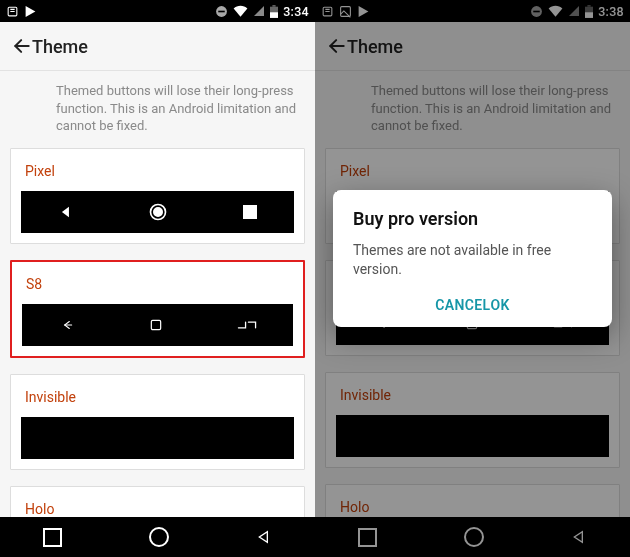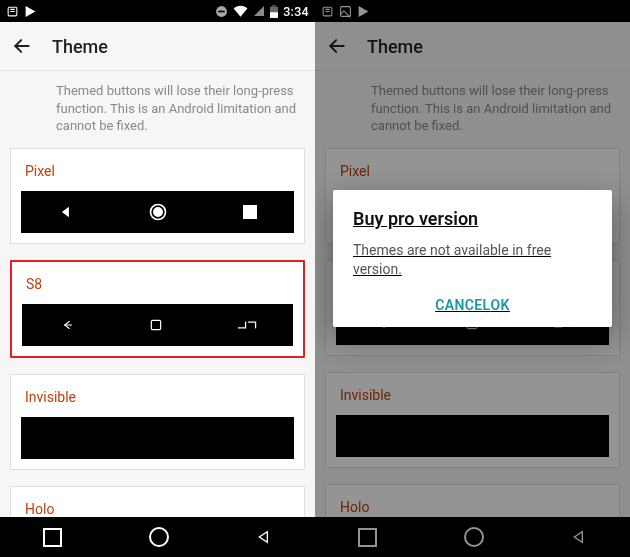--- a/index.html
+++ b/index.html
@@ -5,38 +5,38 @@
   html,body{margin:0;padding:0;font-family:Roboto,Arial,sans-serif;background:#fff;}
   .stage{width:630px;height:557px;position:relative;display:flex;background:#fff;}
   .phone{width:315px;height:557px;position:relative;overflow:hidden;background:#fff;}
   .phone.dim::after{content:"";position:absolute;inset:0;background:rgba(0,0,0,.42);z-index:5;}
   
   .status{height:22px;background:#000;color:#fff;display:flex;align-items:center;padding:0 6px;font-size:12px;justify-content:space-between;}
   .status .left,.status .right{display:flex;align-items:center;gap:5px;}
   .status svg{display:block;}
   .clock{font-size:12.5px;font-weight:500;letter-spacing:.3px;}
   
-  .toolbar{height:48px;background:#f6f6f6;display:flex;align-items:center;padding:0 12px;gap:20px;border-bottom:1px solid #e2e2e2;}
+  .toolbar{height:48px;background:#f6f6f6;display:flex;align-items:center;padding:0 12px;gap:0;border-bottom:1px solid #e2e2e2;}
   .toolbar .title{font-size:18px;color:#222;font-weight:500;}
   .toolbar svg{display:block;}
   
   .content{padding:0 0 0 0;background:#f6f6f6;height:calc(557px - 22px - 48px - 40px);overflow:hidden;position:relative;}
   .hint{color:#8a8a8a;font-size:13px;line-height:1.35;padding:11px 14px 13px;margin-left:42px;}
   .card{background:#fff;border:1px solid #ddd;margin:0 10px 16px;border-radius:1px;}
   .card.sel{border:2px solid #e01f1f;}
   .card-title{font-size:14px;color:#c2410c;padding:14px 14px 12px;}
   .preview{height:42px;background:#000;margin:0 10px 10px;display:flex;align-items:center;justify-content:space-around;position:relative;}
   .preview svg,.preview .sq{display:block;}
   .sq{width:14px;height:14px;background:#fff;}
   
   .sysnav{position:absolute;left:0;right:0;bottom:0;height:40px;background:#000;display:flex;align-items:center;justify-content:space-around;}
   .sysnav .sq-out{width:15px;height:15px;border:2px solid #fff;}
   .sysnav .circ-out{width:16px;height:16px;border:2px solid #fff;border-radius:50%;}
   
-  .dialog{position:absolute;z-index:10;background:#fff;border-radius:2px;left:18px;right:18px;top:190px;box-shadow:0 10px 30px rgba(0,0,0,.4);padding:18px 20px 6px;text-decoration:underline;}
+  .dialog{position:absolute;z-index:10;background:#fff;border-radius:8px;left:18px;right:18px;top:190px;box-shadow:0 10px 30px rgba(0,0,0,.4);padding:18px 20px 6px;}
   .dialog h3{margin:0 0 10px;font-size:18px;font-weight:600;color:#111;}
   .dialog p{margin:12px 0 4px;font-size:14px;color:#555;line-height:1.35;}
   .dbtns{display:flex;justify-content:center;padding:14px 4px 8px;}
   .dbtns span{color:#1696a7;font-weight:600;font-size:14px;letter-spacing:.4px;}
 </style>
 </head>
 <body>
 
 <div class="stage">
 
@@ -142,20 +142,38 @@
             <path d="M8 8h8M8 12h8"></path>
           </svg>
         <svg width="13" height="13" viewBox="0 0 24 24" fill="none" stroke="#fff" stroke-width="2">
             <rect x="3" y="3" width="18" height="18" rx="2"></rect>
             <path d="M3 17l6-6 12 12" stroke="#fff"></path>
           </svg>
         <svg width="13" height="13" viewBox="0 0 24 24" fill="#fff">
             <path d="M3 2l18 10L3 22z"></path>
           </svg>
       </div>
+      <div class="right">
+        <svg width="13" height="13" viewBox="0 0 24 24" fill="#a8a8a8">
+            <circle cx="12" cy="12" r="10"></circle>
+            <rect x="6" y="10.5" width="12" height="3" fill="#000"></rect>
+          </svg>
+        <svg width="15" height="12" viewBox="0 0 24 18" fill="#fff">
+            <path d="M12 18L1 5c6-6 16-6 22 0L12 18z"></path>
+          </svg>
+        <svg width="12" height="12" viewBox="0 0 24 24" fill="#8a8a8a">
+            <path d="M2 22h20V2z"></path>
+          </svg>
+        <svg width="8" height="13" viewBox="0 0 10 16" fill="#fff">
+            <rect x="0" y="2" width="10" height="14" fill="#666"></rect>
+            <rect x="0" y="9" width="10" height="7" fill="#fff"></rect>
+            <rect x="3" y="0" width="4" height="2" fill="#666"></rect>
+          </svg>
+        <span class="clock">3:38</span>
+      </div>
     </div>
 
     <div class="toolbar">
       <span>
         <svg width="20" height="20" viewBox="0 0 24 24" fill="none" stroke="#222" stroke-width="2.4" stroke-linecap="round" stroke-linejoin="round">
             <path d="M20 12H4"></path>
             <path d="M11 5l-7 7 7 7"></path>
           </svg>
       </span>
       <span class="title">Theme</span>

